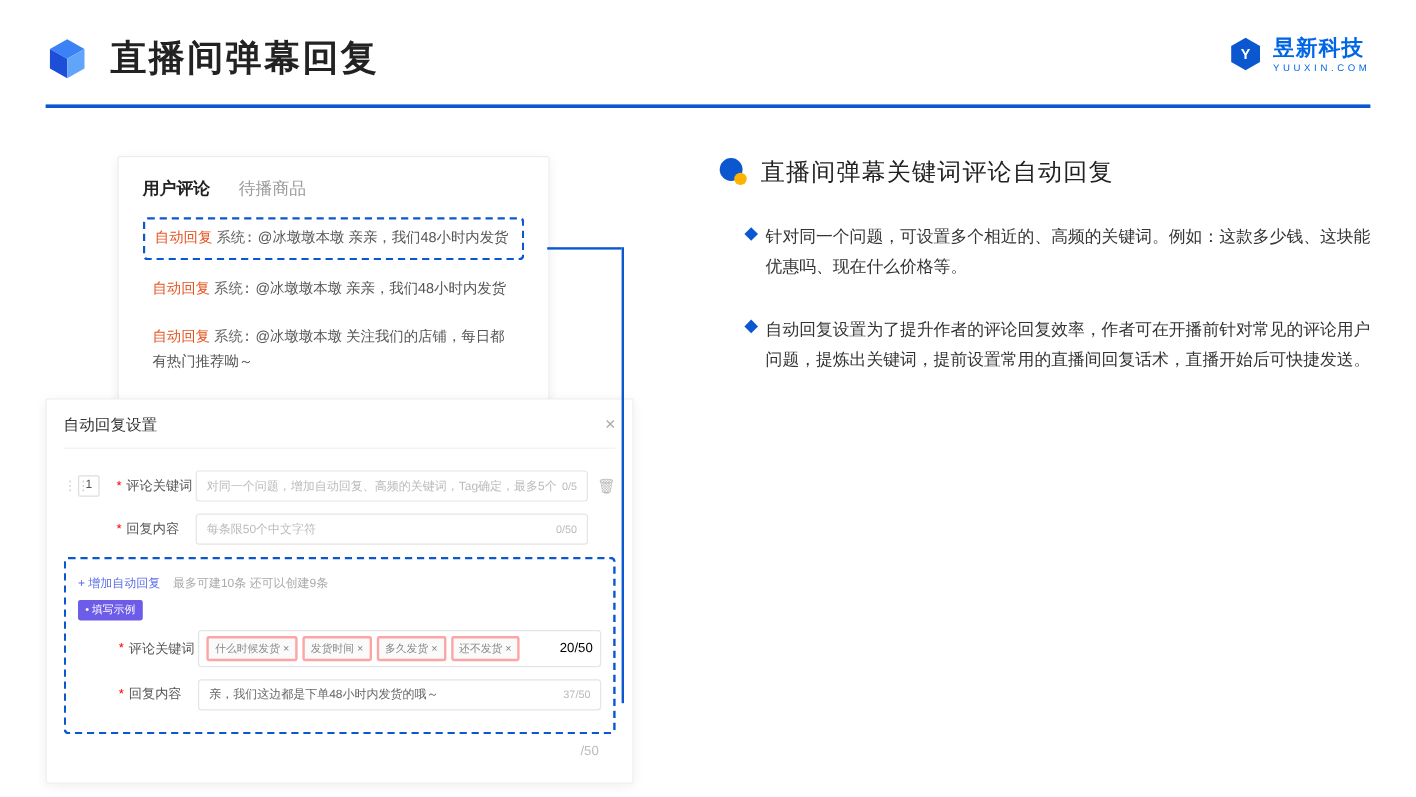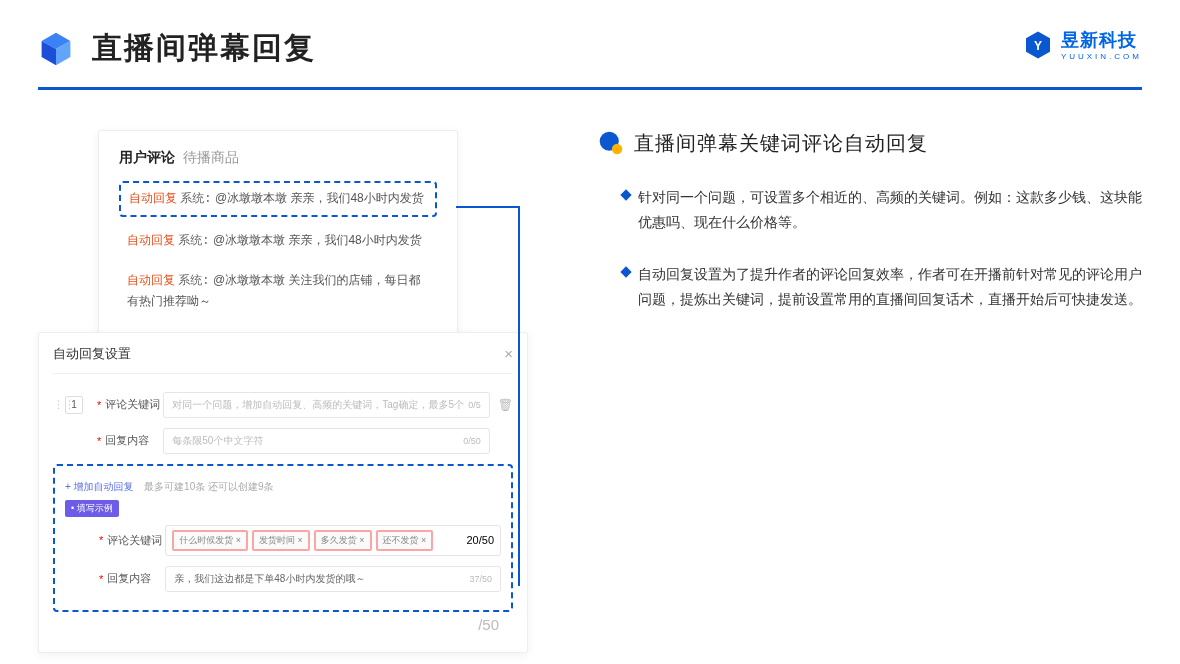--- a/index.html
+++ b/index.html
@@ -14,21 +14,21 @@
 .brand-sub { font-size:8px; color:#0066e6; letter-spacing:3px; }
 .divider { height:3px; background:#0b57d0; margin:18px 38px 0 38px; }
 
 
 .main { display:flex; padding:40px 38px 0 38px; gap:60px; }
 .left { width:500px; position:relative; }
 .right { flex:1; }
 
 
 .card-comments { width:360px; background:#fff; border:1px solid #eee; border-radius:2px; box-shadow:0 2px 10px rgba(0,0,0,.06); padding:18px 20px 18px 20px; margin-left:60px; position:relative; z-index:1; }
-.tabs { display:flex; gap:8px; margin-bottom:14px; }
+.tabs { display:flex; gap:24px; margin-bottom:14px; }
 .tab { font-size:14px; color:#999; }
 .tab.active { color:#222; font-weight:600; }
 .comment-row { margin-bottom:8px; font-size:12px; color:#555; line-height:1.6; padding:6px 8px; }
 .comment-row.hl { border:2px dashed #0b57d0; border-radius:4px; position:relative; }
 .ar-label { color:#e6531f; margin-right:0; }
 .sys { color:#666;font-family:Liberation Mono, monospace; }
 
 
 .card-settings { width:490px; background:#fff; border:1px solid #eee; border-radius:2px; box-shadow:0 2px 10px rgba(0,0,0,.06); padding:12px 14px 18px 14px; position:relative; margin-top:-12px; z-index:2; }
 .settings-header { display:flex; justify-content:space-between; align-items:center; border-bottom:1px solid #f0f0f0; padding-bottom:10px; margin-bottom:18px; }
@@ -45,21 +45,21 @@
 .del-icon { color:#bbb; margin-left:8px; font-size:12px; }
 
 .example-wrap { border:2px dashed #0b57d0; border-radius:4px; padding:10px 10px 8px 10px; margin-top:6px; position:relative; }
 .add-link { color:#5a6ee6; font-size:10px; }
 .add-note { color:#aaa; font-size:10px; margin-left:6px; }
 .badge-example { display:inline-block; background:#6c5ce7; color:#fff; font-size:9px; padding:2px 6px; border-radius:2px; margin:6px 0 8px 0; }
 .tags { display:flex; gap:4px; }
 .tag { border:2px solid #fca5a5; border-radius:2px; padding:2px 5px; font-size:9px; color:#888; background:#fafafa; }
 .tag-input { flex:1; border:1px solid #e5e5e5; border-radius:3px; padding:4px 6px; display:flex; justify-content:space-between; align-items:center; }
 
-.counter-outside { color:#bbb; font-size:15px; margin-left:6px; }
+.counter-outside { color:#bbb; font-size:11px; margin-left:6px; }
 
 
 .conn-v { position:absolute; width:2px; background:#0b57d0; left:480px; top:76px; height:380px; z-index:3; }
 .conn-h { position:absolute; height:2px; background:#0b57d0; left:418px; top:76px; width:62px; z-index:3; }
 
 
 .r-head { display:flex; align-items:flex-start; gap:10px; margin-bottom:28px; }
 .r-icon { width:26px; height:26px; position:relative; }
 .r-title { font-size:20px; color:#222; font-weight:500; letter-spacing:1px; }
 .bullets { padding-left:24px; }

